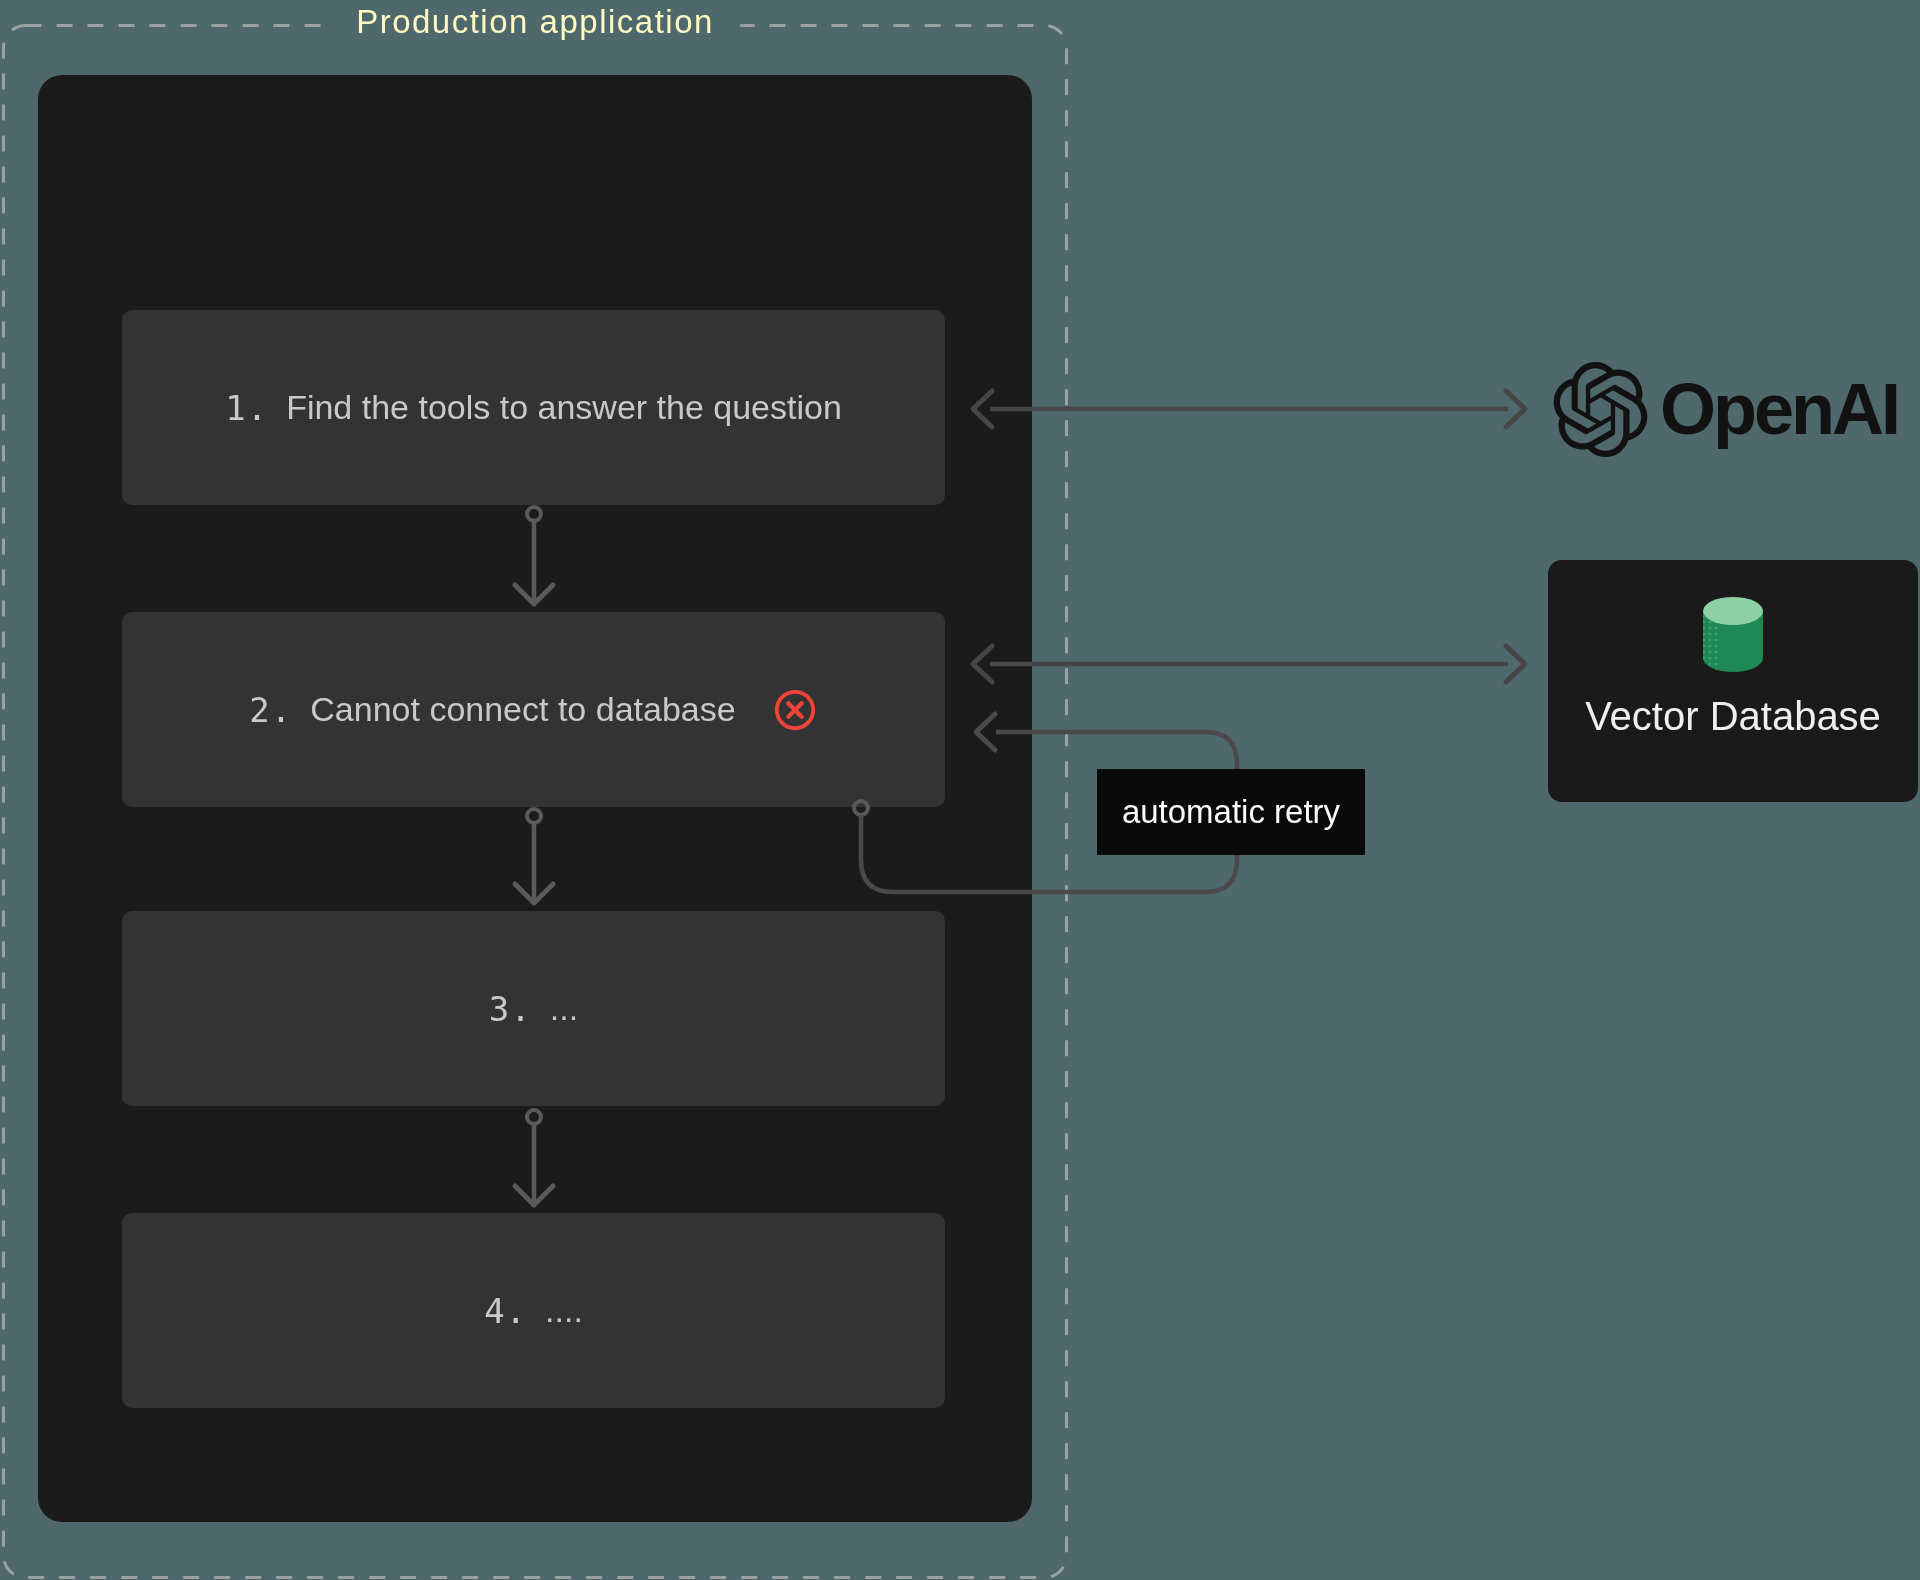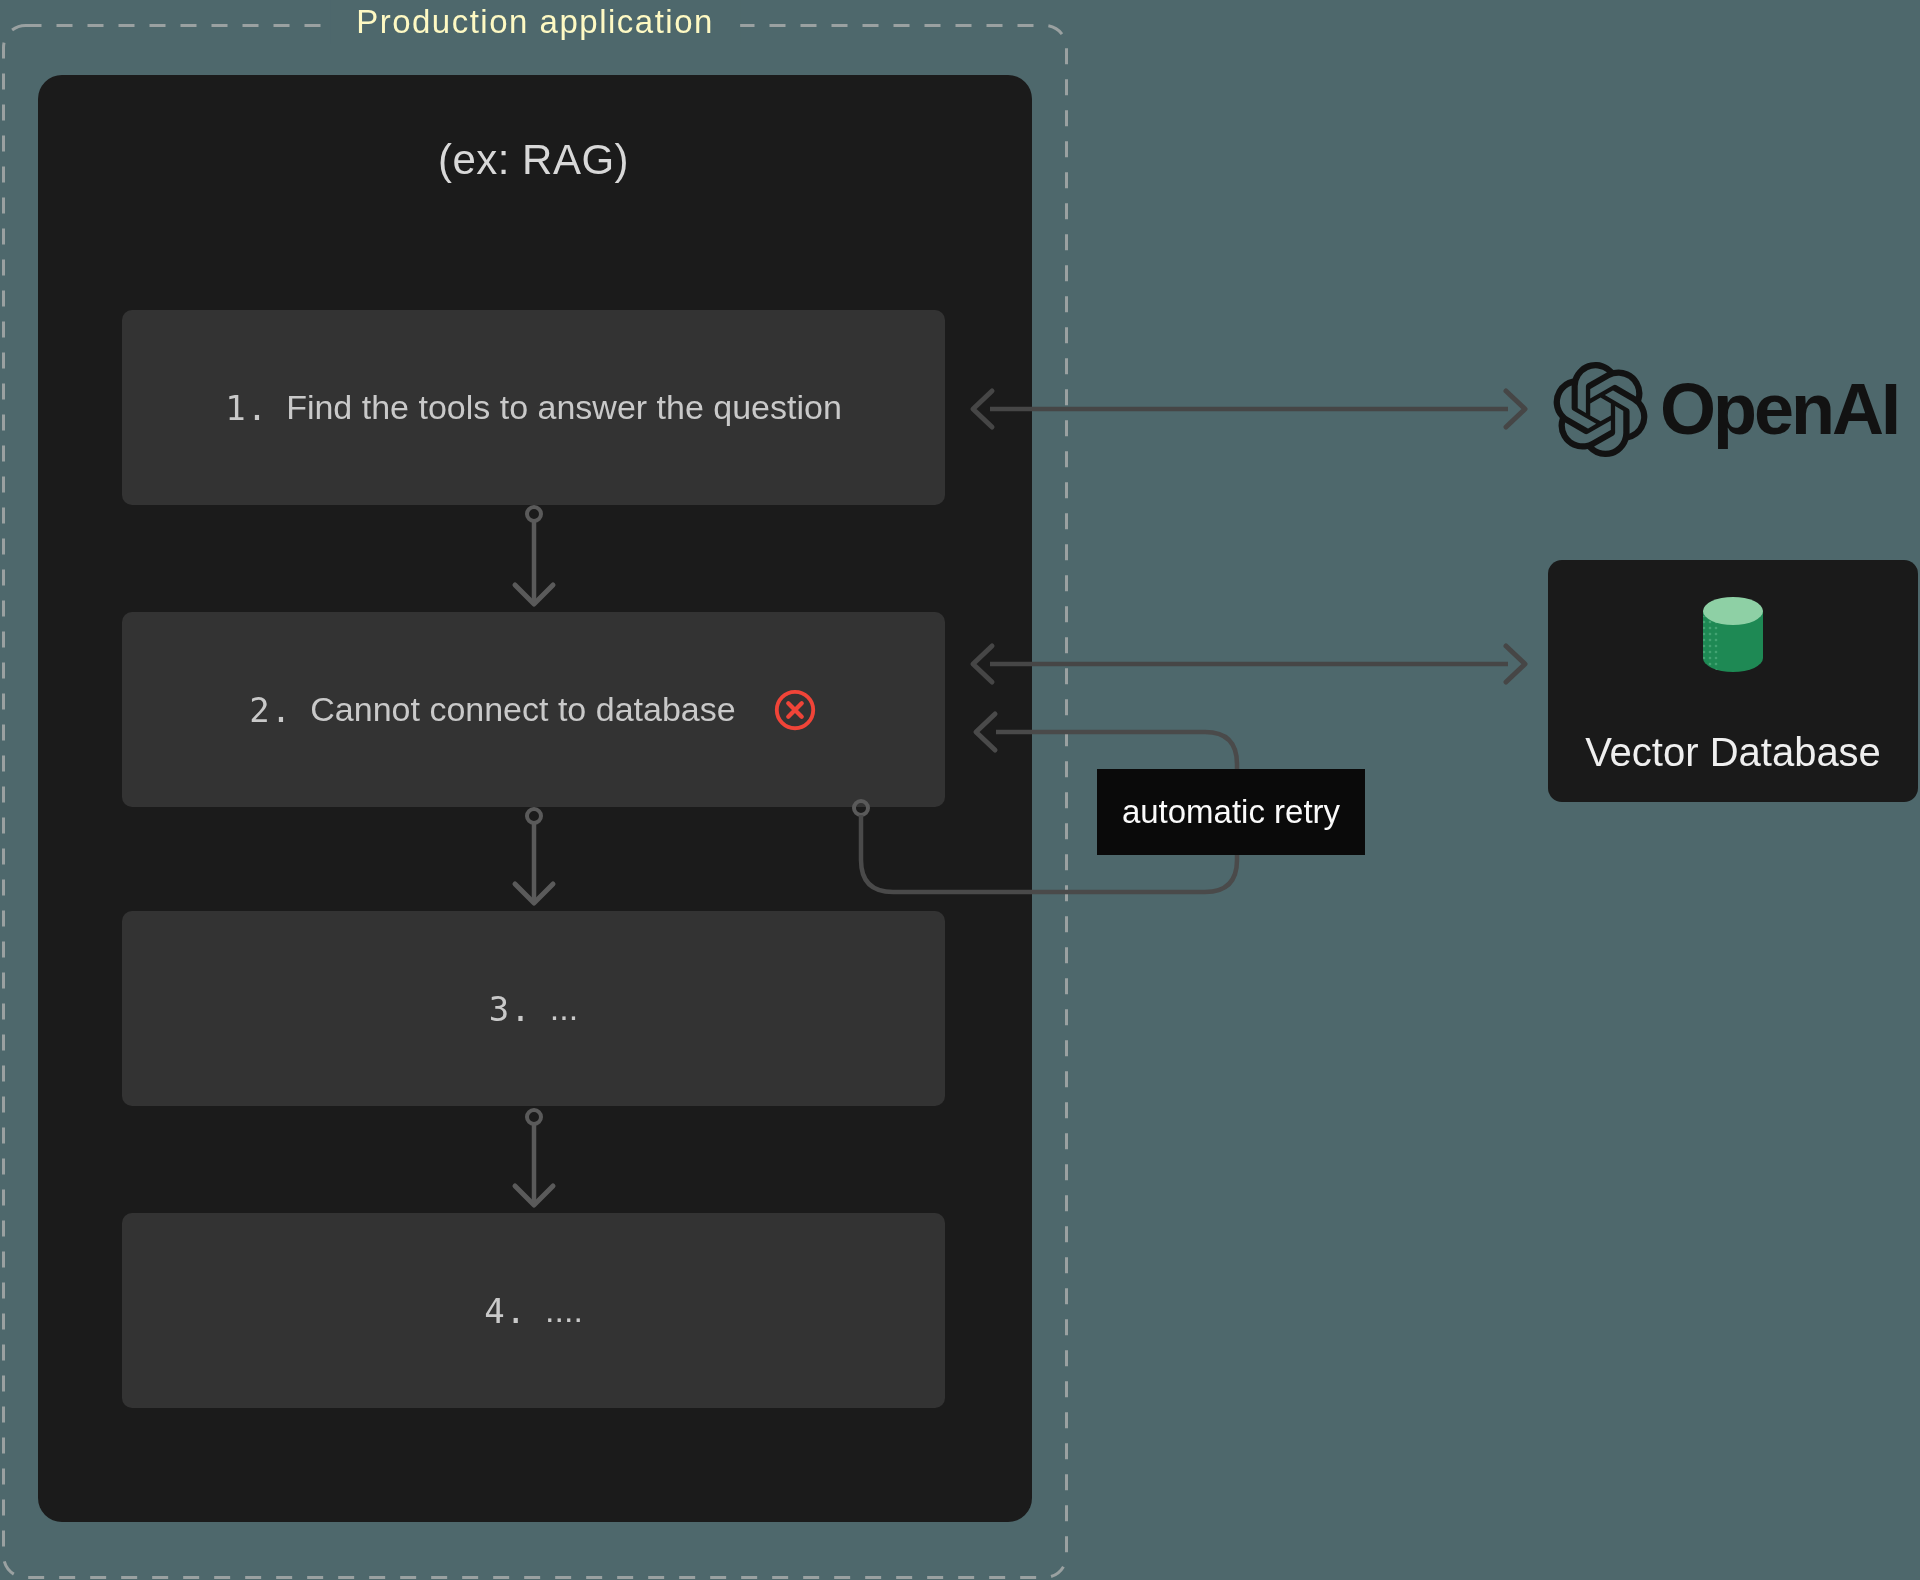--- a/index.html
+++ b/index.html
@@ -60,36 +60,35 @@
   }
   .openai-wordmark{
     color:#121212;font-size:72px;font-weight:bold;letter-spacing:-3px;
     line-height:95px;white-space:nowrap;
   }
 
   
   .vector-db-card{
     position:absolute;left:1548px;top:560px;width:370px;height:242px;
     background:#1a1a1a;border-radius:14px;z-index:4;
-    display:flex;flex-direction:column;align-items:center;gap:36px;
+    display:flex;flex-direction:column;align-items:center;
   }
   .db-icon{margin-top:36px;display:block;}
   .vector-db-label{
     margin-top:20px;color:#efefef;font-size:40px;white-space:nowrap;
   }
 </style>
 </head>
 <body>
 
 <div class="canvas">
 
   <div class="workflow-panel"></div>
 
   <div class="workflow-title">
-    <div>(ex: RAG)</div>
   </div>
 
   <div class="step-box step-1">
     <span class="step-num">1.</span>
     <span class="step-text">Find the tools to answer the question</span>
   </div>
 
   <div class="step-box step-2">
     <span class="step-num">2.</span>
     <span class="step-text">Cannot connect to database</span>

